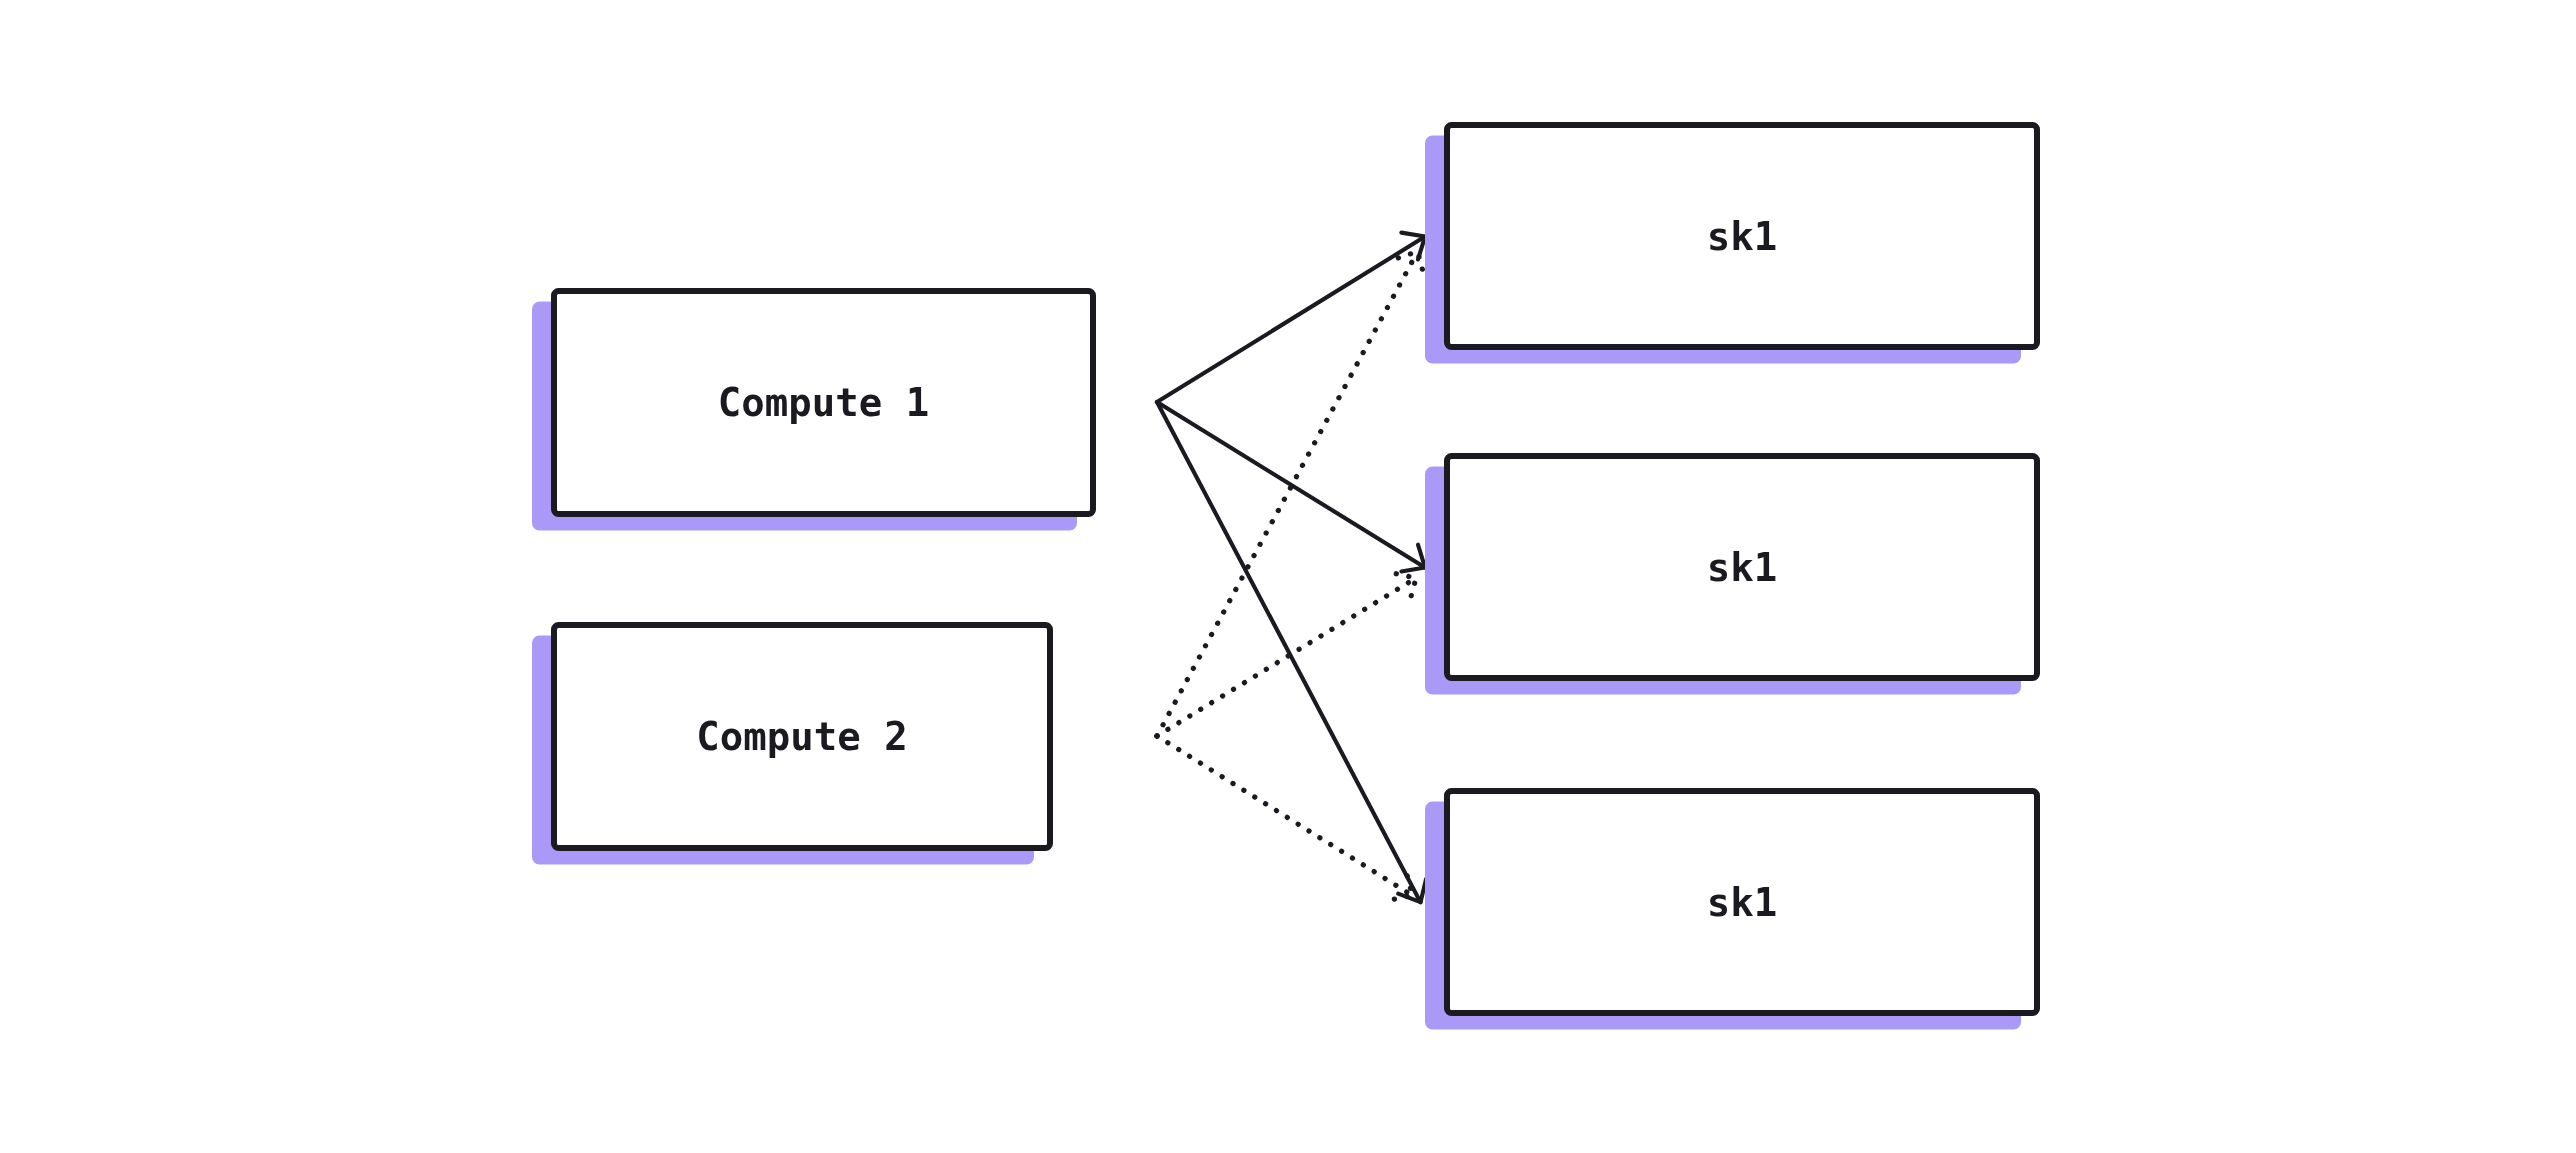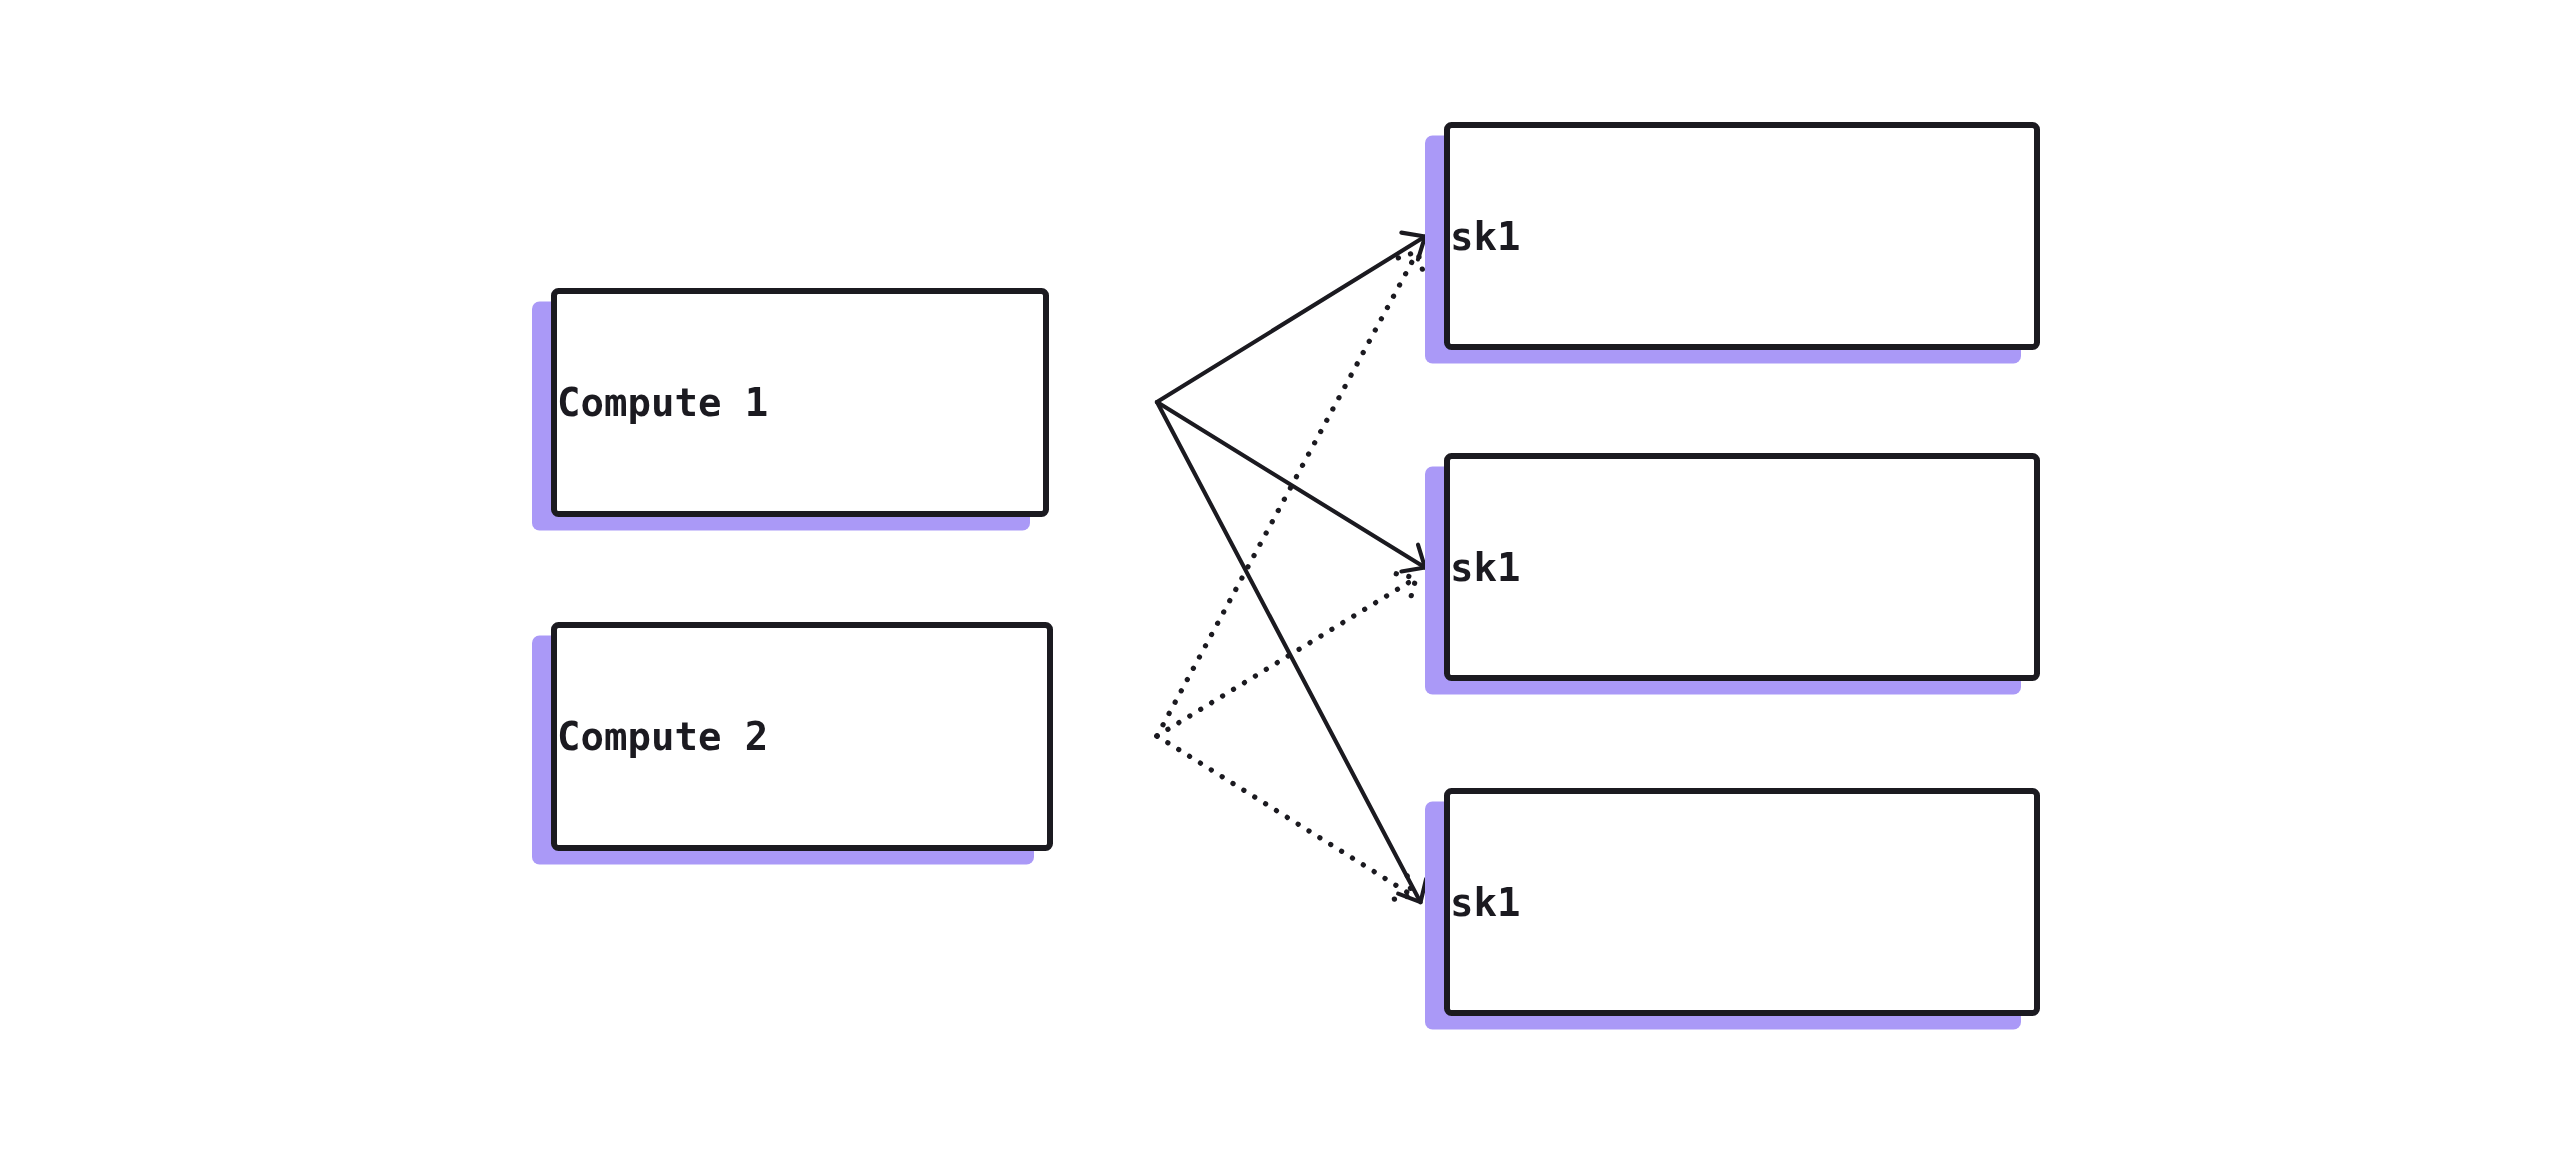--- a/index.html
+++ b/index.html
@@ -27,21 +27,21 @@
   }
   .node {
     position: absolute;
     box-sizing: border-box;
     background: #ffffff;
     border: 6px solid #1b1a20;
     border-radius: 7.5px;
     box-shadow: -19px 13.5px 0 0 #aa99f7;
     display: flex;
     align-items: center;
-    justify-content: flex-start;
+    justify-content: center;
   }
   .node-label {
     font-family: "DejaVu Sans Mono", "Liberation Mono", monospace;
     font-weight: bold;
     font-size: 39px;
     color: #1b1a20;
     white-space: pre;
     user-select: none;
   }
 </style>
@@ -57,21 +57,21 @@
       <line x1="1545" y1="537" x2="1897" y2="1205" stroke="#1b1a20" stroke-width="5.5" stroke-linecap="round"></line>
       <polyline points="1904.4518658700615,1173.879754257805 1897,1205 1867.1174725449166,1193.5529675069831" fill="none" stroke="#1b1a20" stroke-width="5.5" stroke-linecap="round" stroke-linejoin="round"></polyline>
       <line x1="1545" y1="983" x2="1893" y2="336" stroke="#1b1a20" stroke-width="7" stroke-linecap="round" stroke-dasharray="0.1 17"></line>
       <polyline points="1867.3479393268142,344.42447524889207 1893,336 1900.1111387205738,362.04672159978594" fill="none" stroke="#1b1a20" stroke-width="7" stroke-linecap="round" stroke-linejoin="round" stroke-dasharray="0.1 17"></polyline>
       <line x1="1545" y1="983" x2="1891" y2="772" stroke="#1b1a20" stroke-width="7" stroke-linecap="round" stroke-dasharray="0.1 17"></line>
       <polyline points="1864.6066720187466,766.3085820682378 1891,772 1883.9758155440134,798.0703055741254" fill="none" stroke="#1b1a20" stroke-width="7" stroke-linecap="round" stroke-linejoin="round" stroke-dasharray="0.1 17"></polyline>
       <line x1="1545" y1="983" x2="1886" y2="1196" stroke="#1b1a20" stroke-width="7" stroke-linecap="round" stroke-dasharray="0.1 17"></line>
       <polyline points="1879.2557410896616,1169.8558807425013 1886,1196 1859.5471666197975,1201.4081055980112" fill="none" stroke="#1b1a20" stroke-width="7" stroke-linecap="round" stroke-linejoin="round" stroke-dasharray="0.1 17"></polyline>
     </svg>
 
-  <div class="node" id="node-0" style="left: 551px; top: 288px; width: 498px; height: 229px; background: rgb(255, 255, 255); border-color: rgb(27, 26, 32); box-shadow: rgb(170, 153, 247) -19px 13.5px 0px 0px;">
+  <div class="node" id="node-0" style="left: 551px; top: 288px; width: 545px; height: 229px; background: rgb(255, 255, 255); border-color: rgb(27, 26, 32); box-shadow: rgb(170, 153, 247) -19px 13.5px 0px 0px;">
     <span class="node-label" style="color: rgb(27, 26, 32);">Compute 1</span>
   </div>
   <div class="node" id="node-1" style="left: 551px; top: 622px; width: 502px; height: 229px; background: rgb(255, 255, 255); border-color: rgb(27, 26, 32); box-shadow: rgb(170, 153, 247) -19px 13.5px 0px 0px;">
     <span class="node-label" style="color: rgb(27, 26, 32);">Compute 2</span>
   </div>
   <div class="node" id="node-2" style="left: 1444px; top: 122px; width: 596px; height: 228px; background: rgb(255, 255, 255); border-color: rgb(27, 26, 32); box-shadow: rgb(170, 153, 247) -19px 13.5px 0px 0px;">
     <span class="node-label" style="color: rgb(27, 26, 32);">sk1</span>
   </div>
   <div class="node" id="node-3" style="left: 1444px; top: 453px; width: 596px; height: 228px; background: rgb(255, 255, 255); border-color: rgb(27, 26, 32); box-shadow: rgb(170, 153, 247) -19px 13.5px 0px 0px;">
     <span class="node-label" style="color: rgb(27, 26, 32);">sk1</span>

